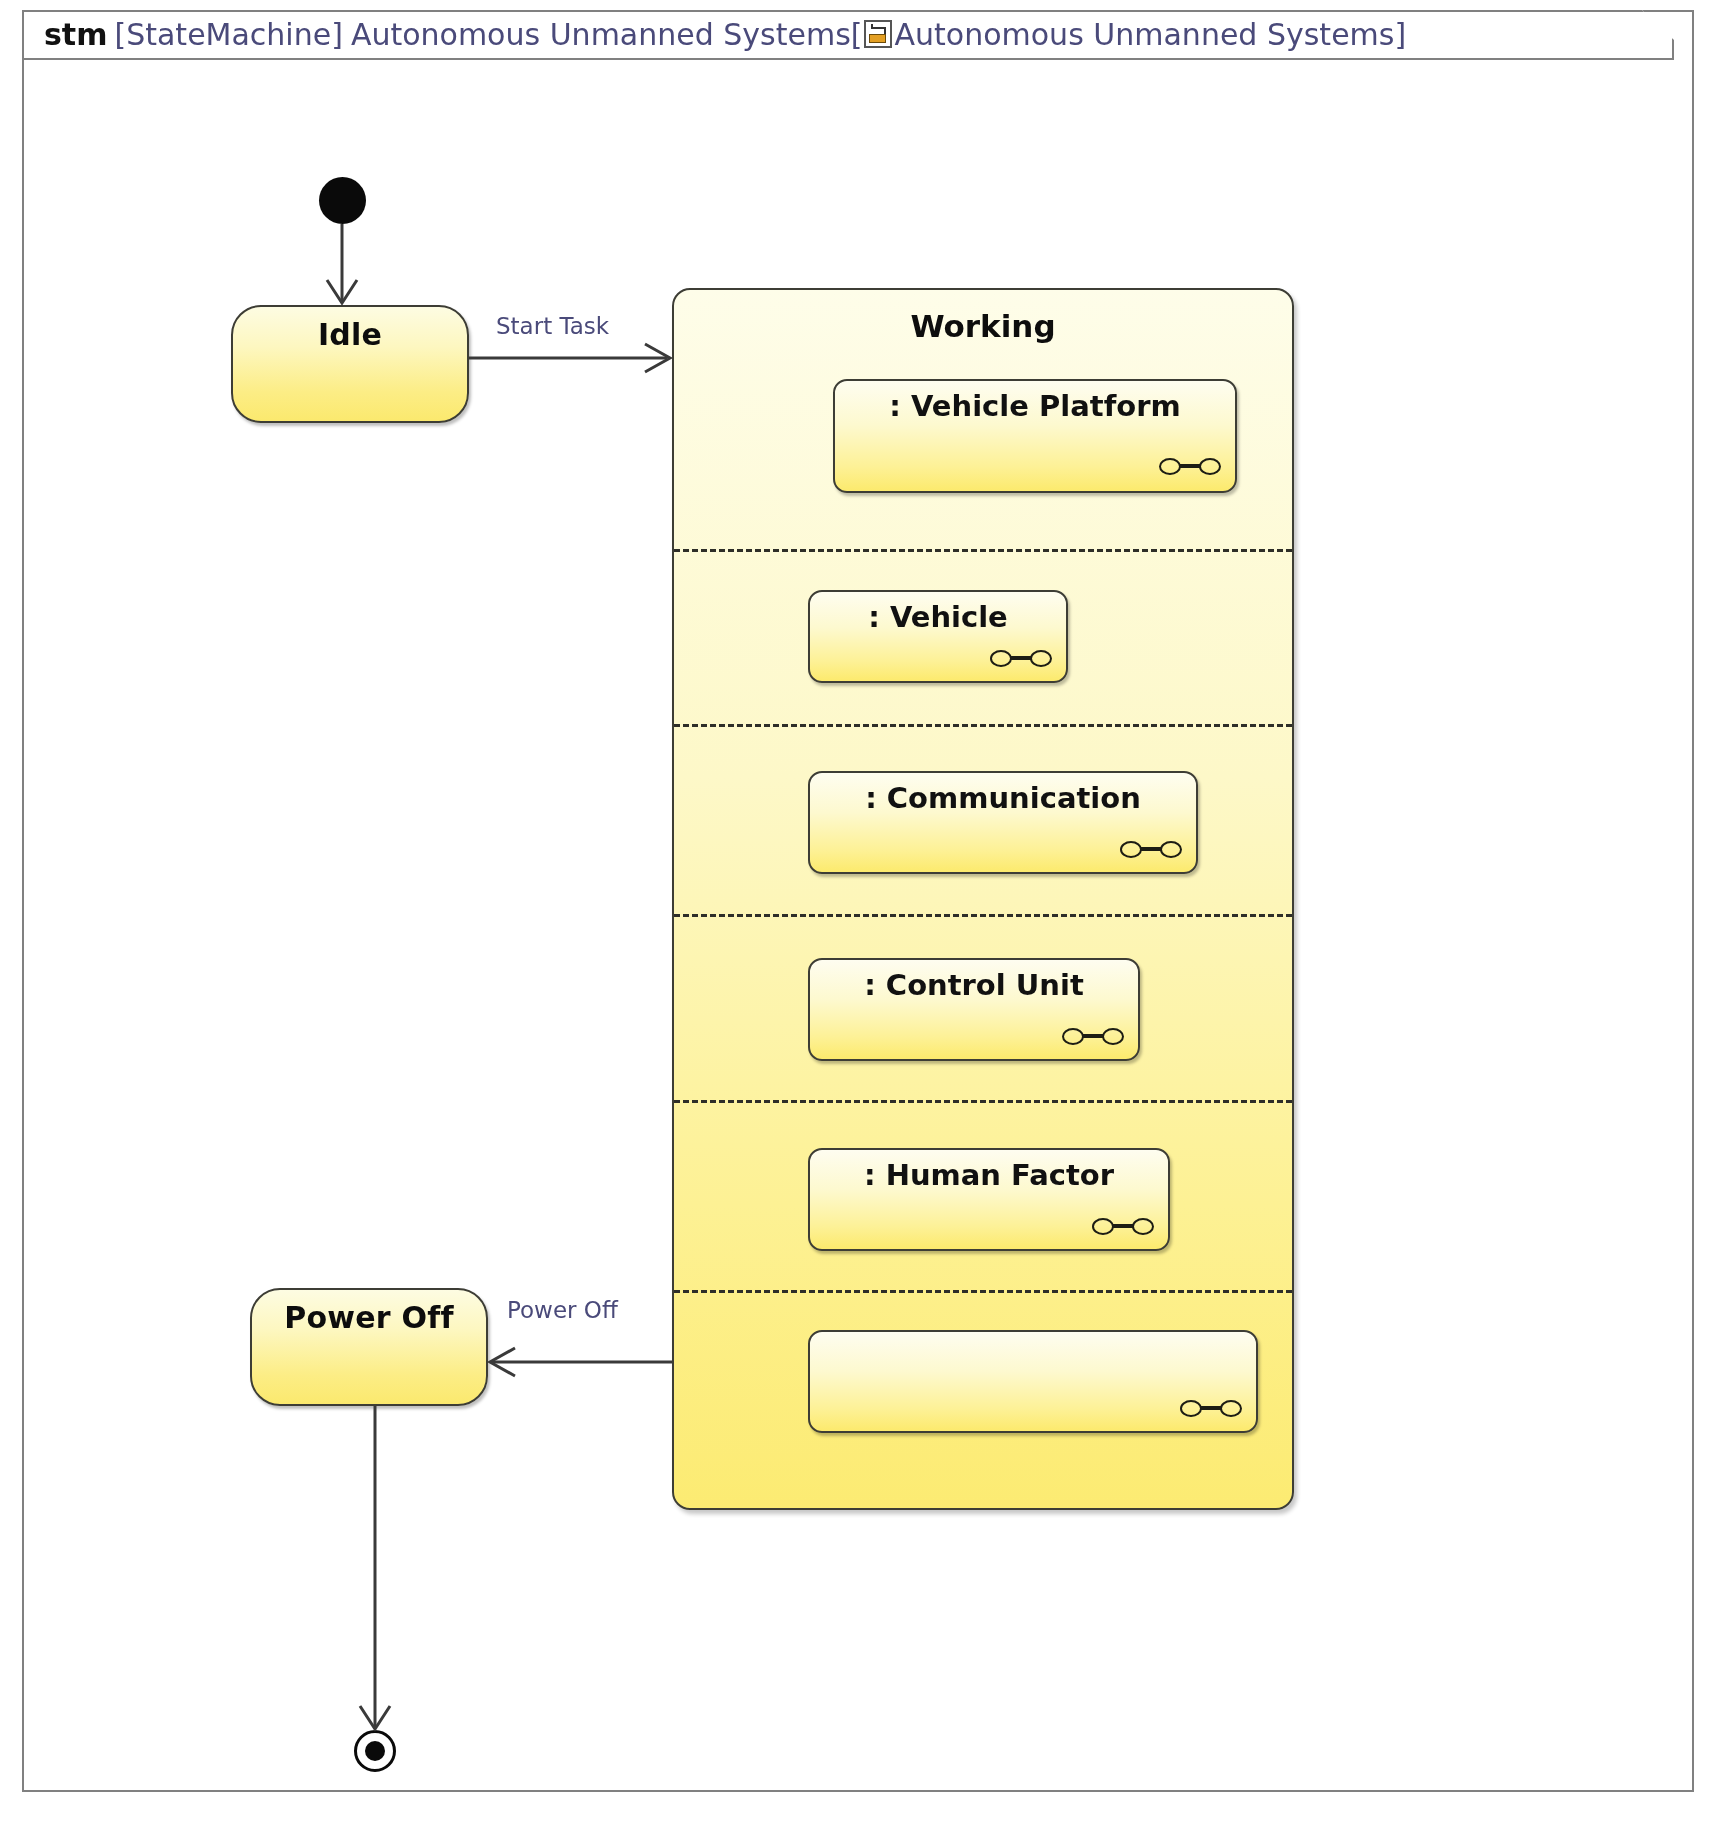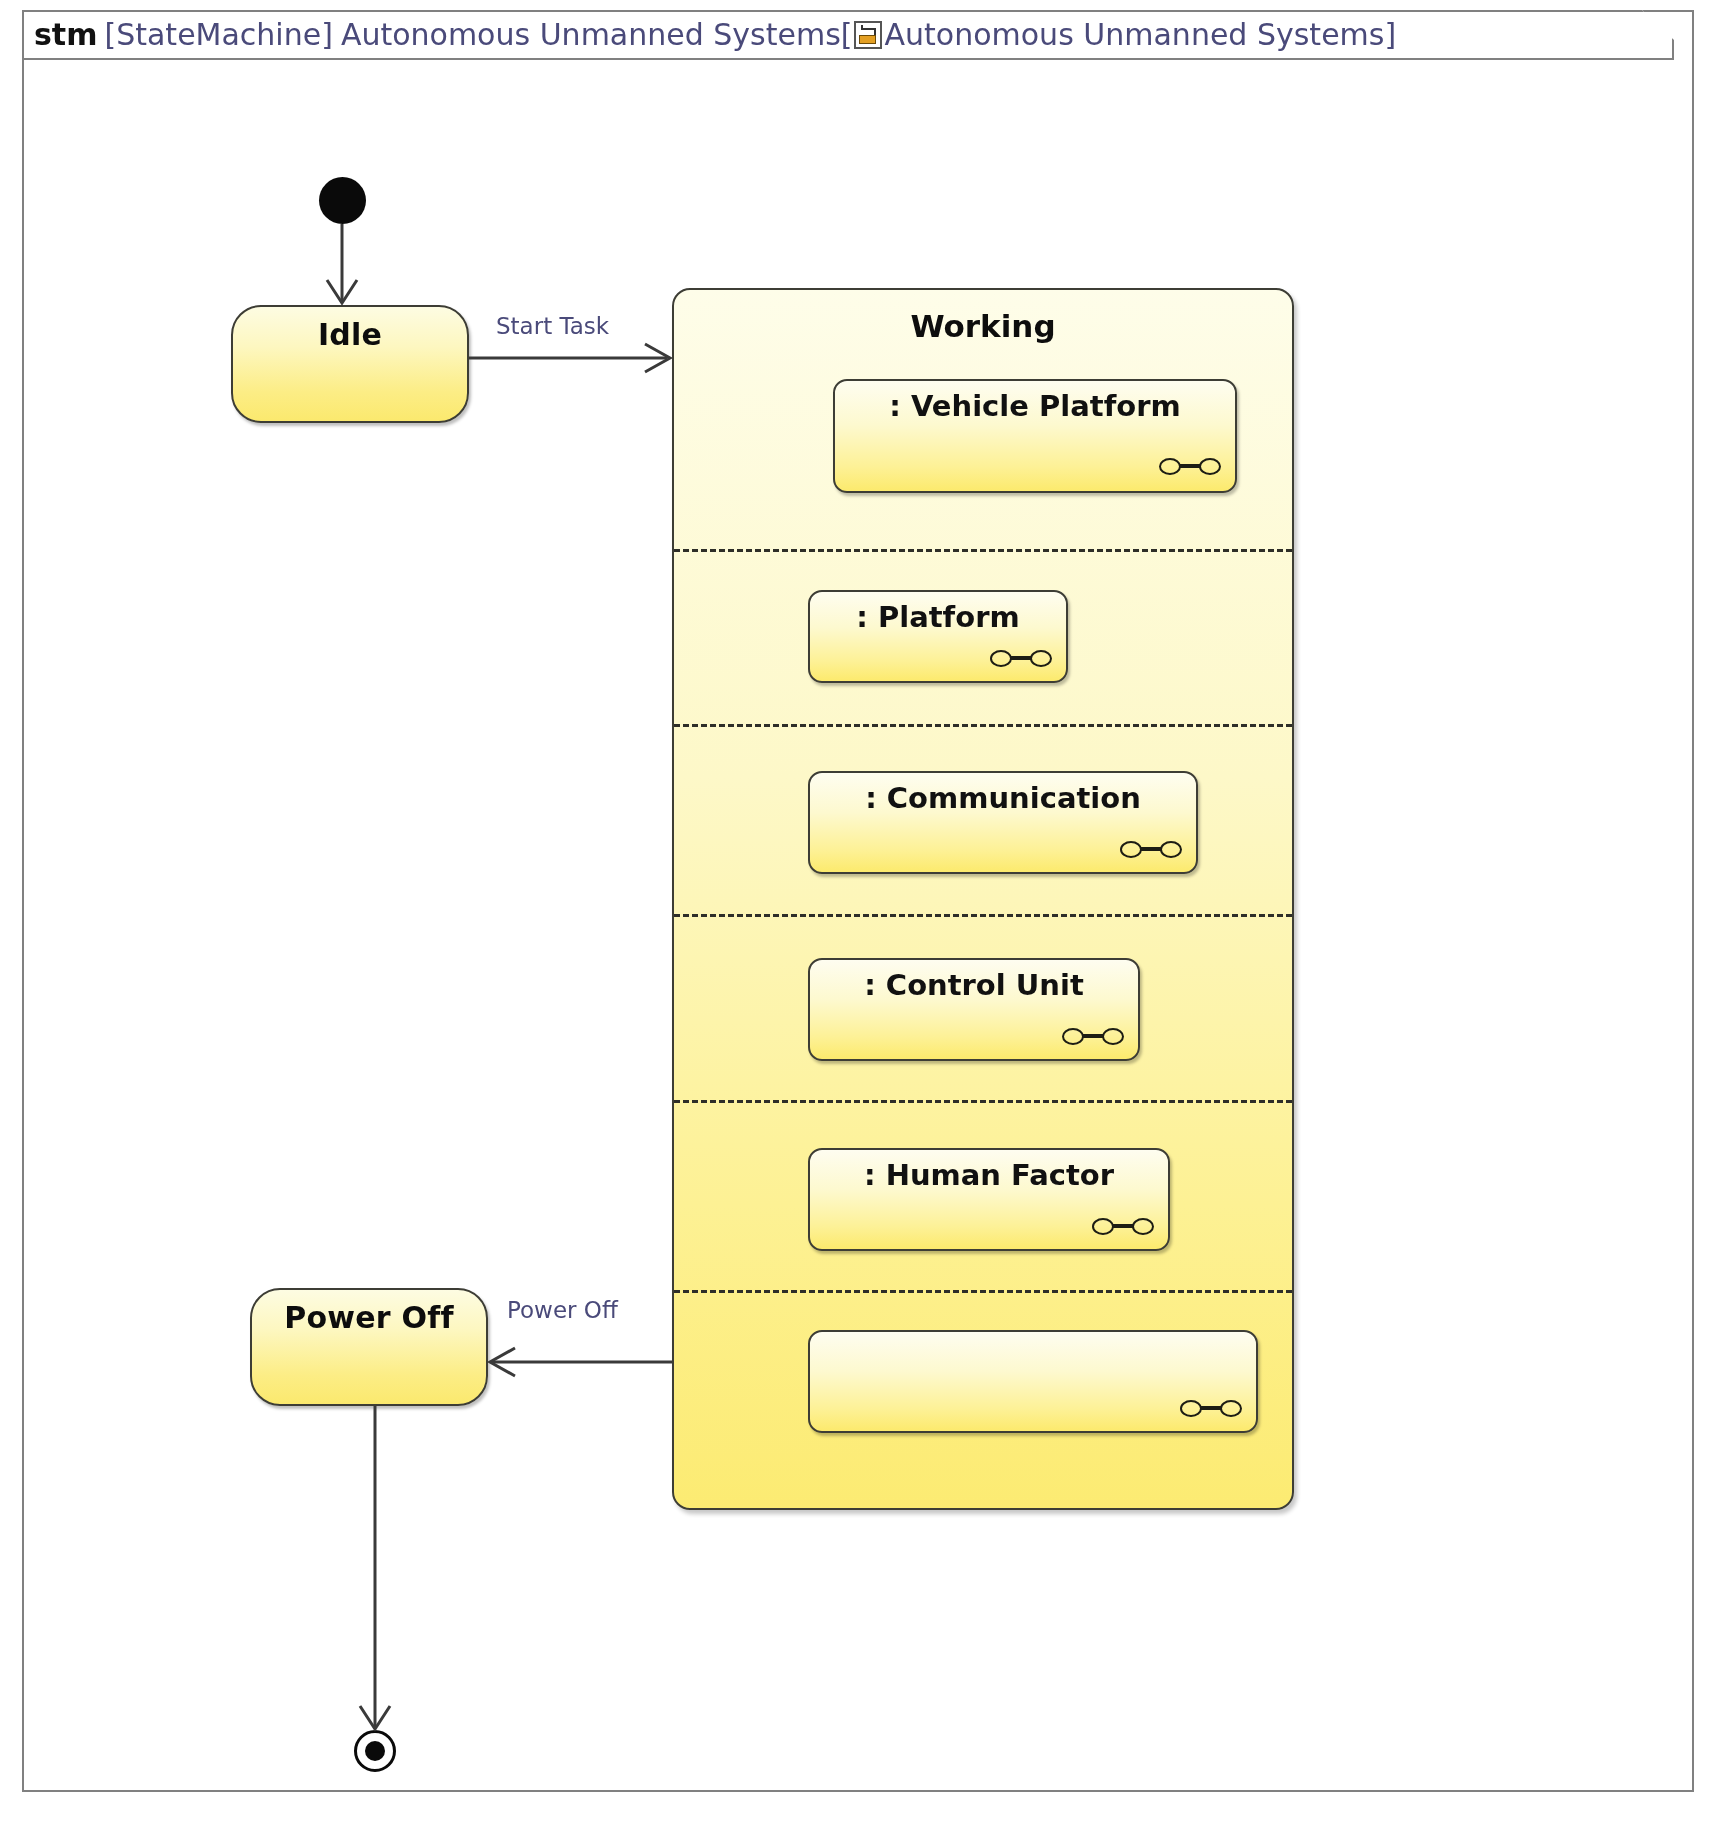--- a/index.html
+++ b/index.html
@@ -39,22 +39,21 @@
     box-sizing: border-box;
     -webkit-clip-path: polygon(0 0, calc(100% - 32px) 0, 100% 60%, 100% 100%, 0 100%);
     clip-path: polygon(0 0, calc(100% - 32px) 0, 100% 60%, 100% 100%, 0 100%);
     display: flex;
     align-items: center;
     white-space: nowrap;
     overflow: hidden;
   }
   #frame-header .hdr-inner {
     display: flex;
-    align-items: center;
-    padding-left: 10px;
+    padding-left: 20px;
     font-size: 30px;
     color: #4a4a7a;
     line-height: 1;
   }
   .hdr-kind {
     font-weight: bold;
     color: #111111;
     margin-right: 7px;
   }
   .hdr-type { color: #4a4a7a; }
@@ -313,21 +312,21 @@
   <div class="substate" style="left:128px; top:89px; width:404px; height:114px;">
     <div class="substate-label">: Vehicle Platform</div>
     <span class="submachine-icon" style="right:14px; bottom:13px;">
       <span class="sm-ell left"></span>
       <span class="sm-bar"></span>
       <span class="sm-ell right"></span>
     </span>
   </div>
 
   <div class="substate" style="left:103px; top:300px; width:260px; height:93px;">
-    <div class="substate-label">: Platform</div>
+    <div class="substate-label">: Vehicle</div>
     <span class="submachine-icon" style="right:14px; bottom:11px;">
       <span class="sm-ell left"></span>
       <span class="sm-bar"></span>
       <span class="sm-ell right"></span>
     </span>
   </div>
 
   <div class="substate" style="left:103px; top:668px; width:332px; height:103px;">
     <div class="substate-label">: Control Unit</div>
     <span class="submachine-icon" style="right:14px; bottom:11px;">

